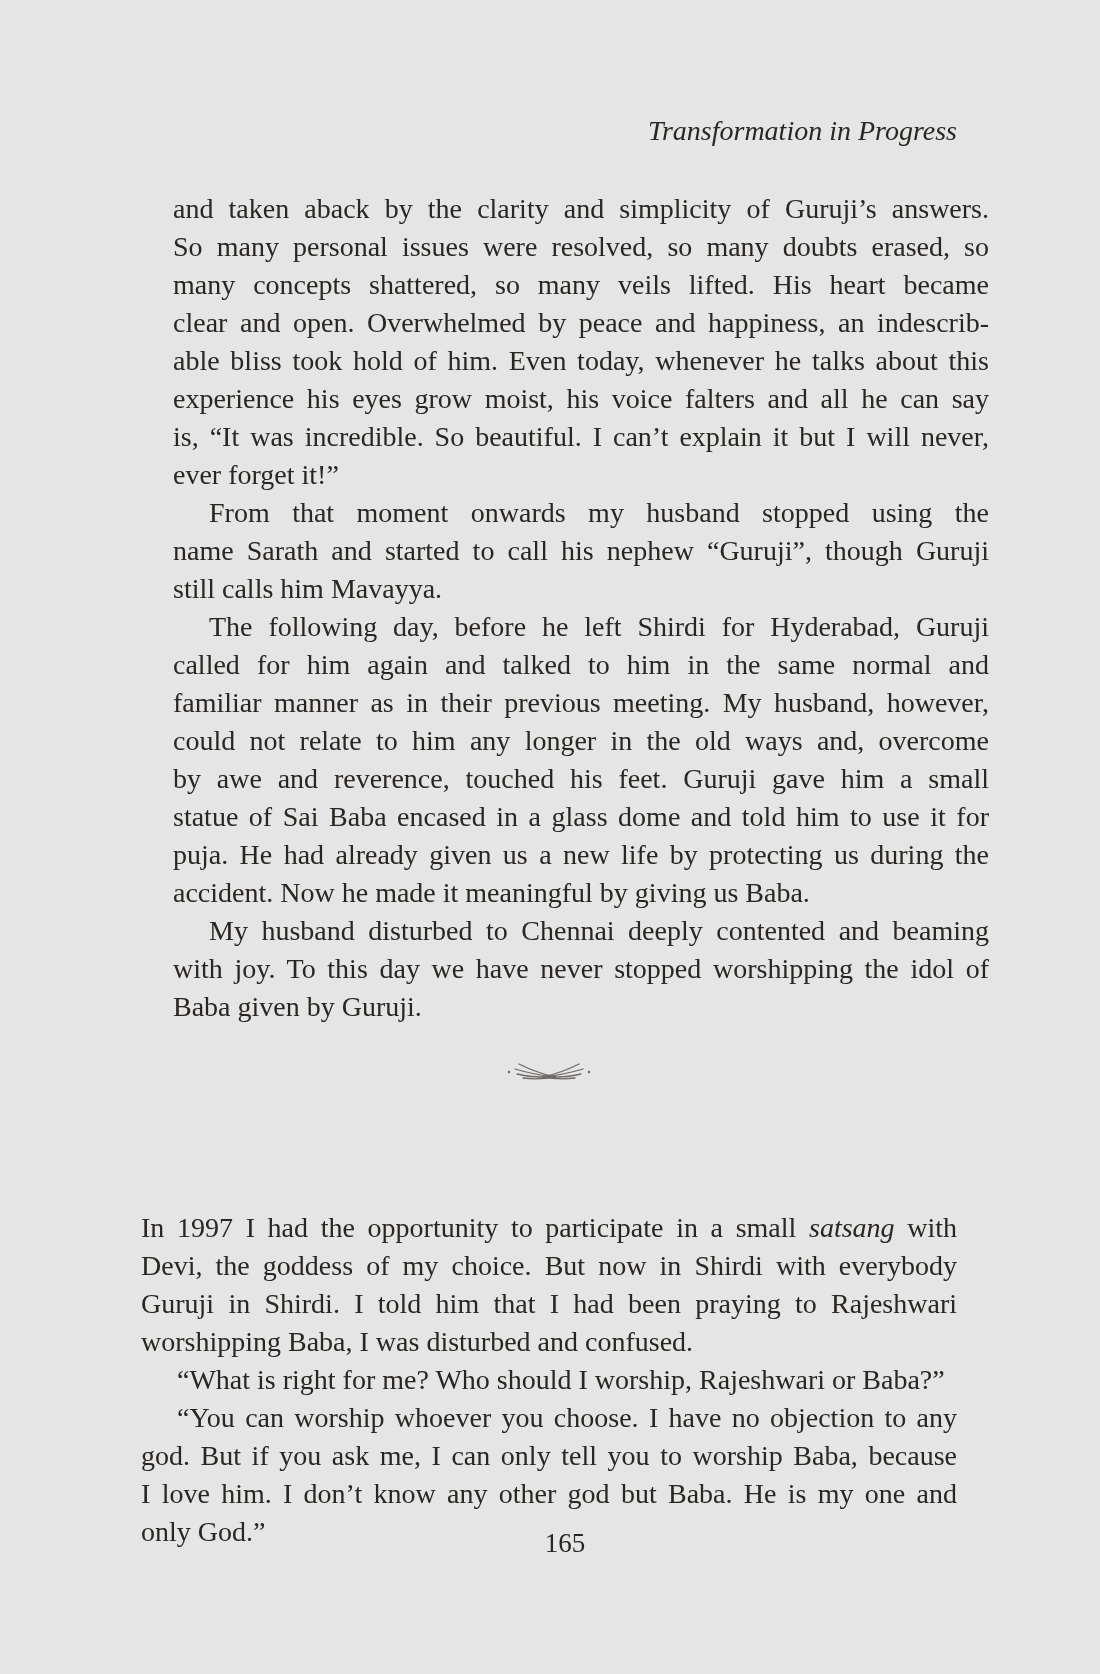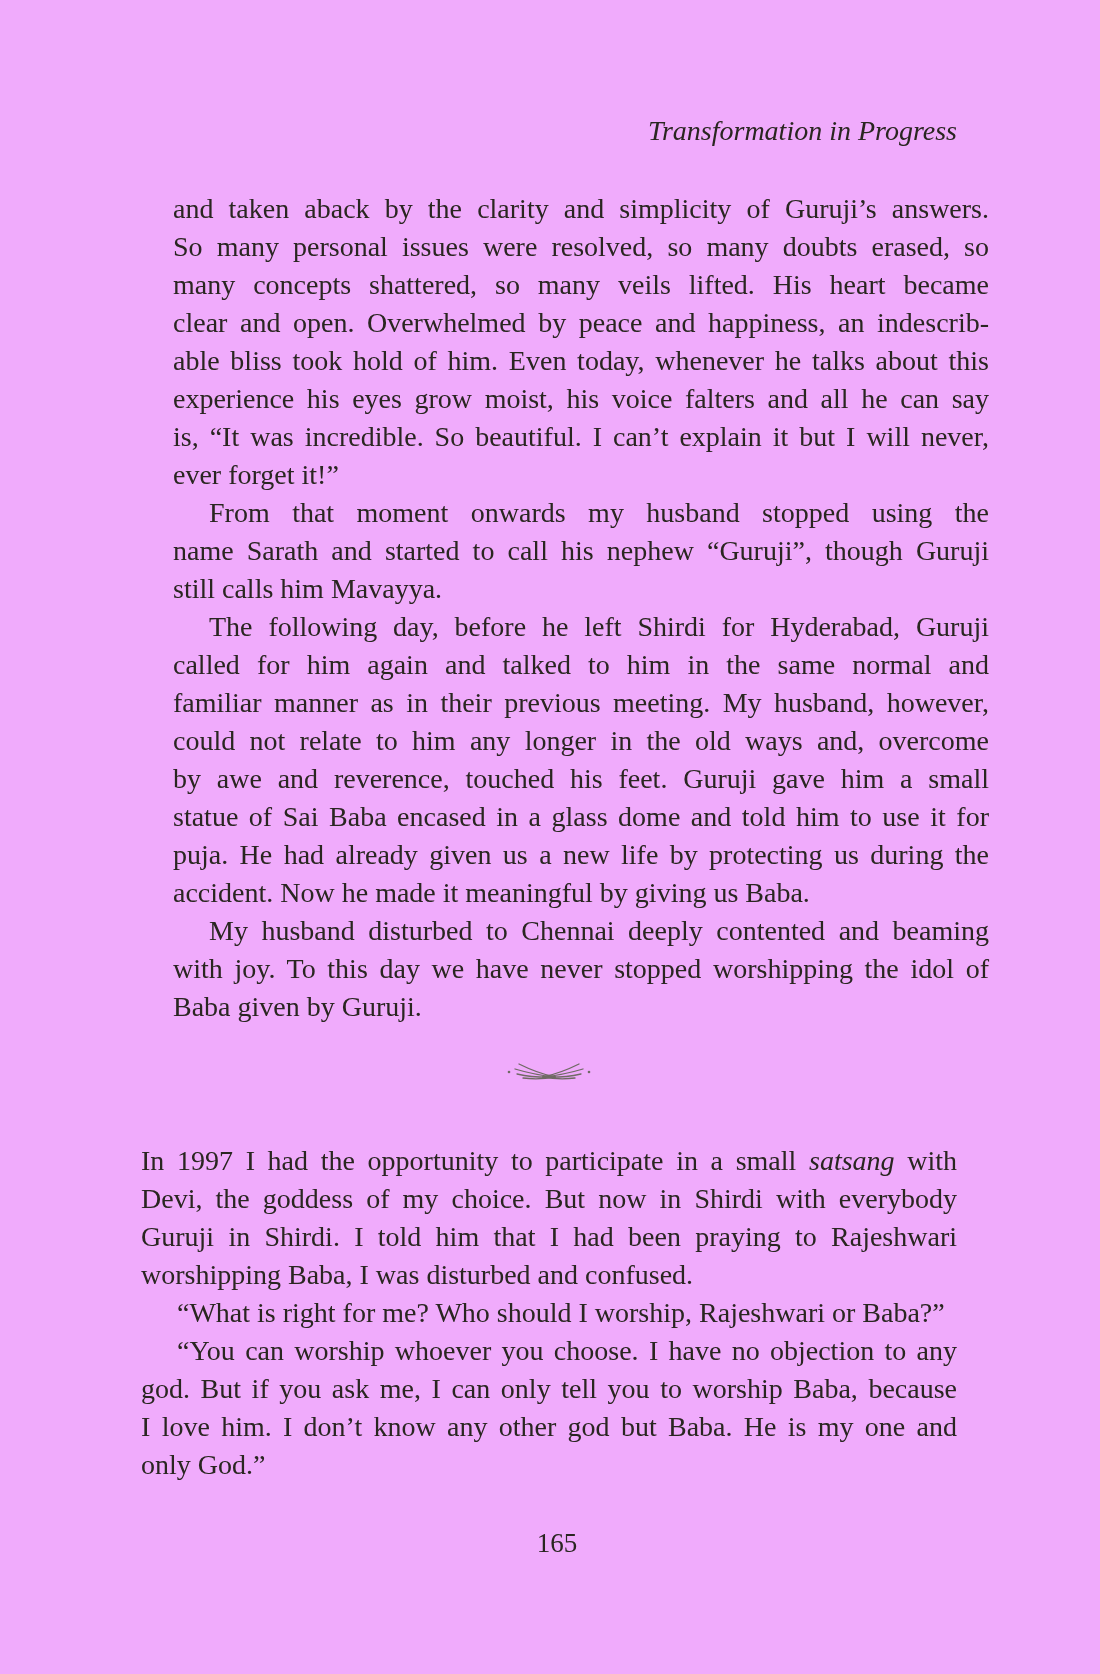--- a/index.html
+++ b/index.html
@@ -4,21 +4,21 @@
 <style>
   html, body {
     margin: 0;
     padding: 0;
     background: #ffffff;
   }
   .page {
     position: relative;
     width: 1100px;
     height: 1674px;
-    background: #f0abfc;
+    background: #e5e5e5;
     overflow: hidden;
     font-family: "Liberation Serif", "DejaVu Serif", serif;
     color: #2a2621;
   }
   .column {
     position: absolute;
     left: 141px;
     top: 0;
     width: 816px;
     height: 100%;
@@ -35,41 +35,41 @@
     color: #2a2621;
   }
   .section {
     position: absolute;
     left: 0;
     width: 816px;
     font-size: 28px;
     line-height: 38px;
   }
   .s1 { top: 190px; margin-left: 32px; }
-  .s2 { top: 1142px; }
+  .s2 { top: 1209px; }
   .para { margin: 0; padding: 0; }
   .para.indent .line:first-child { text-indent: 36px; }
   .line {
     text-align: justify;
     text-align-last: justify;
     white-space: normal;
   }
   .line.last { text-align-last: left; }
   .divider {
     position: absolute;
     top: 1060px;
     left: 0;
     width: 816px;
     text-align: center;
     line-height: 0;
   }
   .folio {
     position: absolute;
     top: 1524px;
-    left: 8px;
+    left: 16px;
     width: 816px;
     text-align: center;
     font-size: 27px;
     line-height: 38px;
     color: #2a2621;
   }
 </style>
 </head>
 <body>
 

